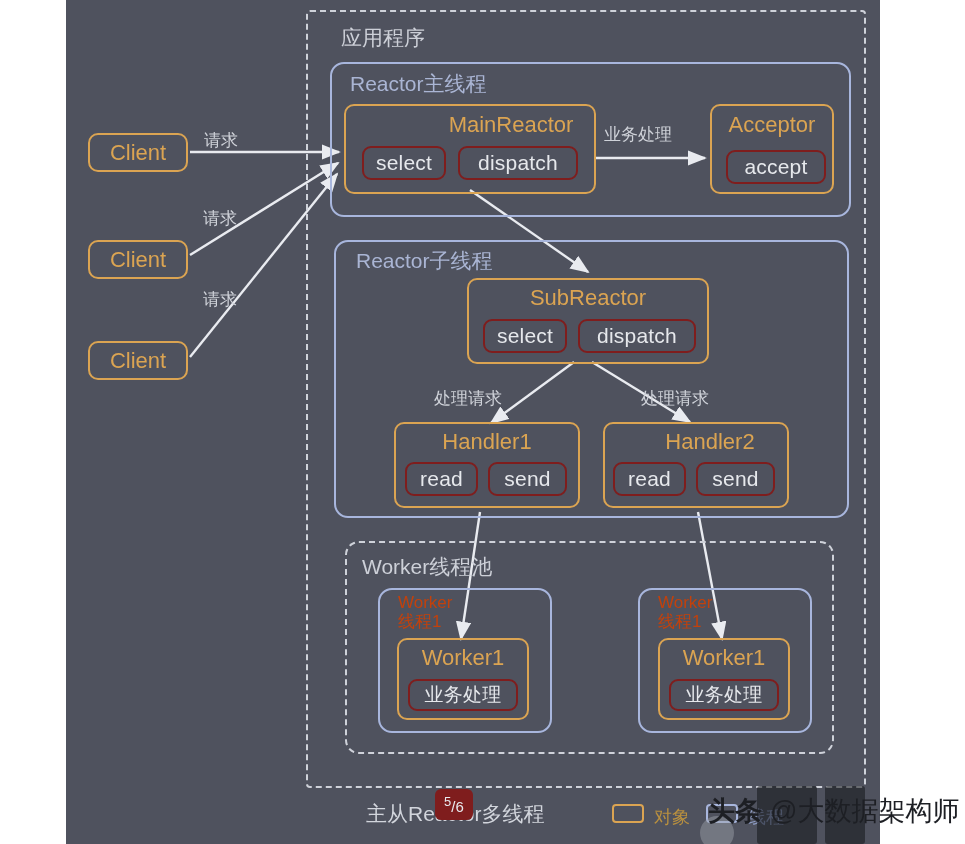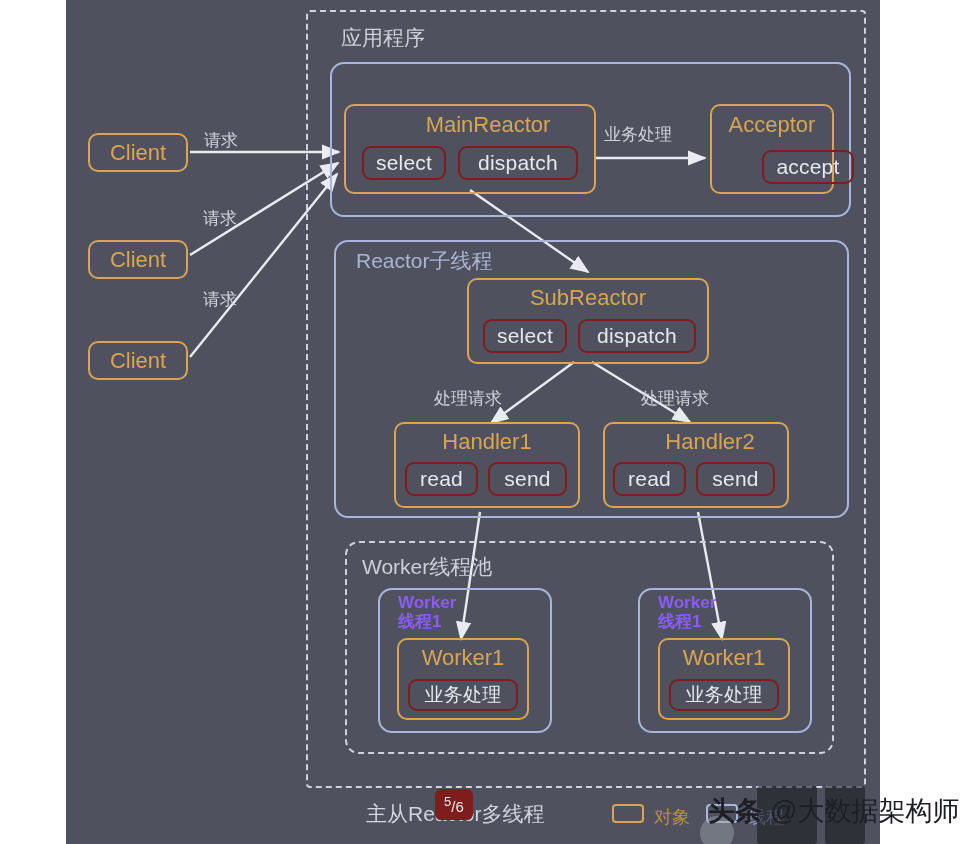--- a/index.html
+++ b/index.html
@@ -108,25 +108,24 @@
     position: absolute;
     left: 0; right: 0;
     top: 50%;
     transform: translateY(-50%);
     text-align: center;
     color: #dba452;
     font-size: 22px;
   }
   .wlabel {                     
     position: absolute;
-    color: #8b5cf6;
+    color: #c2410c;
     font-size: 17px;
     line-height: 19px;
     white-space: pre-line;
-    font-weight: bold;
   }
 
   
   .caption {
     position: absolute;
     color: #d2d5dc;
     font-size: 21px;
     white-space: nowrap;
   }
   .legend-swatch-o {
@@ -213,29 +212,30 @@
       <path d="M480,512 L461,639"></path>
 
       <path d="M698,512 L722,639"></path>
     </g>
   </svg>
 
   <div class="dbox" style="left:306px;top:10px;width:560px;height:778px;"></div>
   <div class="gtitle" style="left:341px;top:24px;">应用程序</div>
 
   <div class="bbox" style="left:330px;top:62px;width:521px;height:155px;"></div>
+  <div class="btitle" style="left:350px;top:70px;">Reactor主线程</div>
 
   <div class="obox" style="left:344px;top:104px;width:252px;height:90px;"></div>
-  <div class="otitle" style="left:344px;top:112px;width:288px;">MainReactor</div>
+  <div class="otitle" style="left:344px;top:112px;width:288px;padding-left:23px;">MainReactor</div>
   <div class="wbox" style="left:362px;top:146px;width:84px;height:34px;">select</div>
   <div class="wbox" style="left:458px;top:146px;width:120px;height:34px;">dispatch</div>
 
   <div class="obox" style="left:710px;top:104px;width:124px;height:90px;"></div>
   <div class="otitle" style="left:710px;top:112px;width:124px;">Acceptor</div>
-  <div class="wbox" style="left:762px;top:150px;width:92px;height:34px;">accept</div>
+  <div class="wbox" style="left:726px;top:150px;width:100px;height:34px;">accept</div>
   <div class="alabel" style="left:604px;top:123px;">业务处理</div>
 
   <div class="bbox" style="left:334px;top:240px;width:515px;height:278px;"></div>
   <div class="btitle" style="left:356px;top:247px;">Reactor子线程</div>
 
   <div class="obox" style="left:467px;top:278px;width:242px;height:86px;"></div>
   <div class="otitle" style="left:467px;top:285px;width:242px;">SubReactor</div>
   <div class="wbox" style="left:483px;top:319px;width:84px;height:34px;">select</div>
   <div class="wbox" style="left:578px;top:319px;width:118px;height:34px;">dispatch</div>
 

